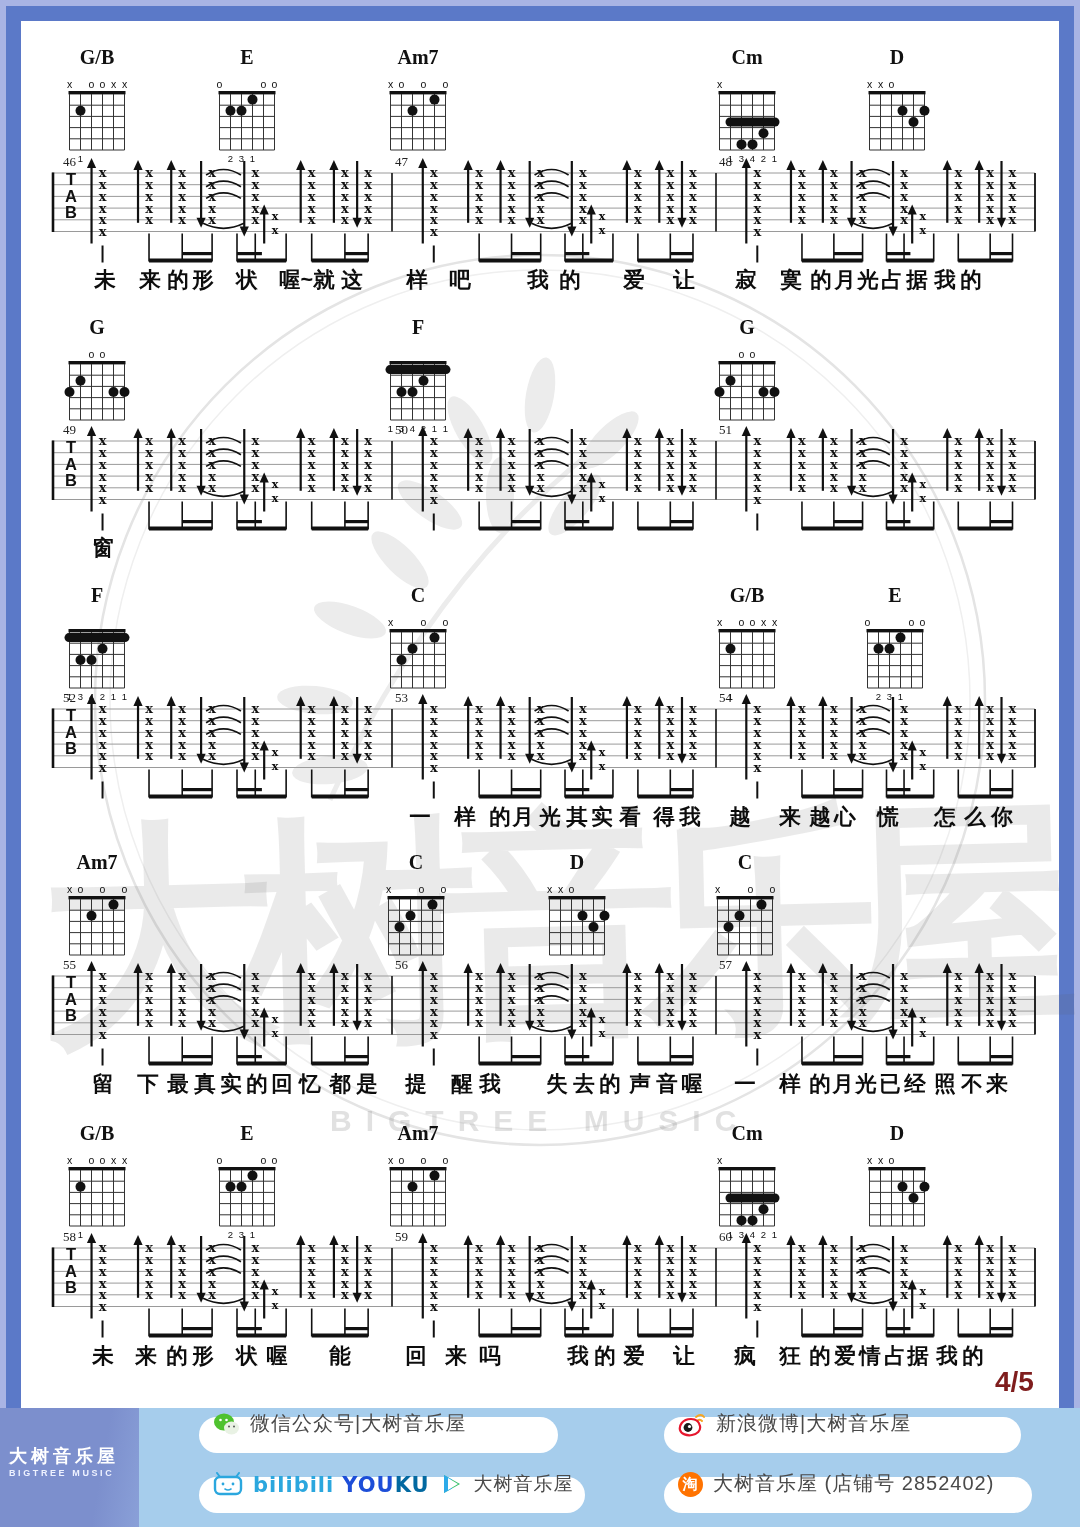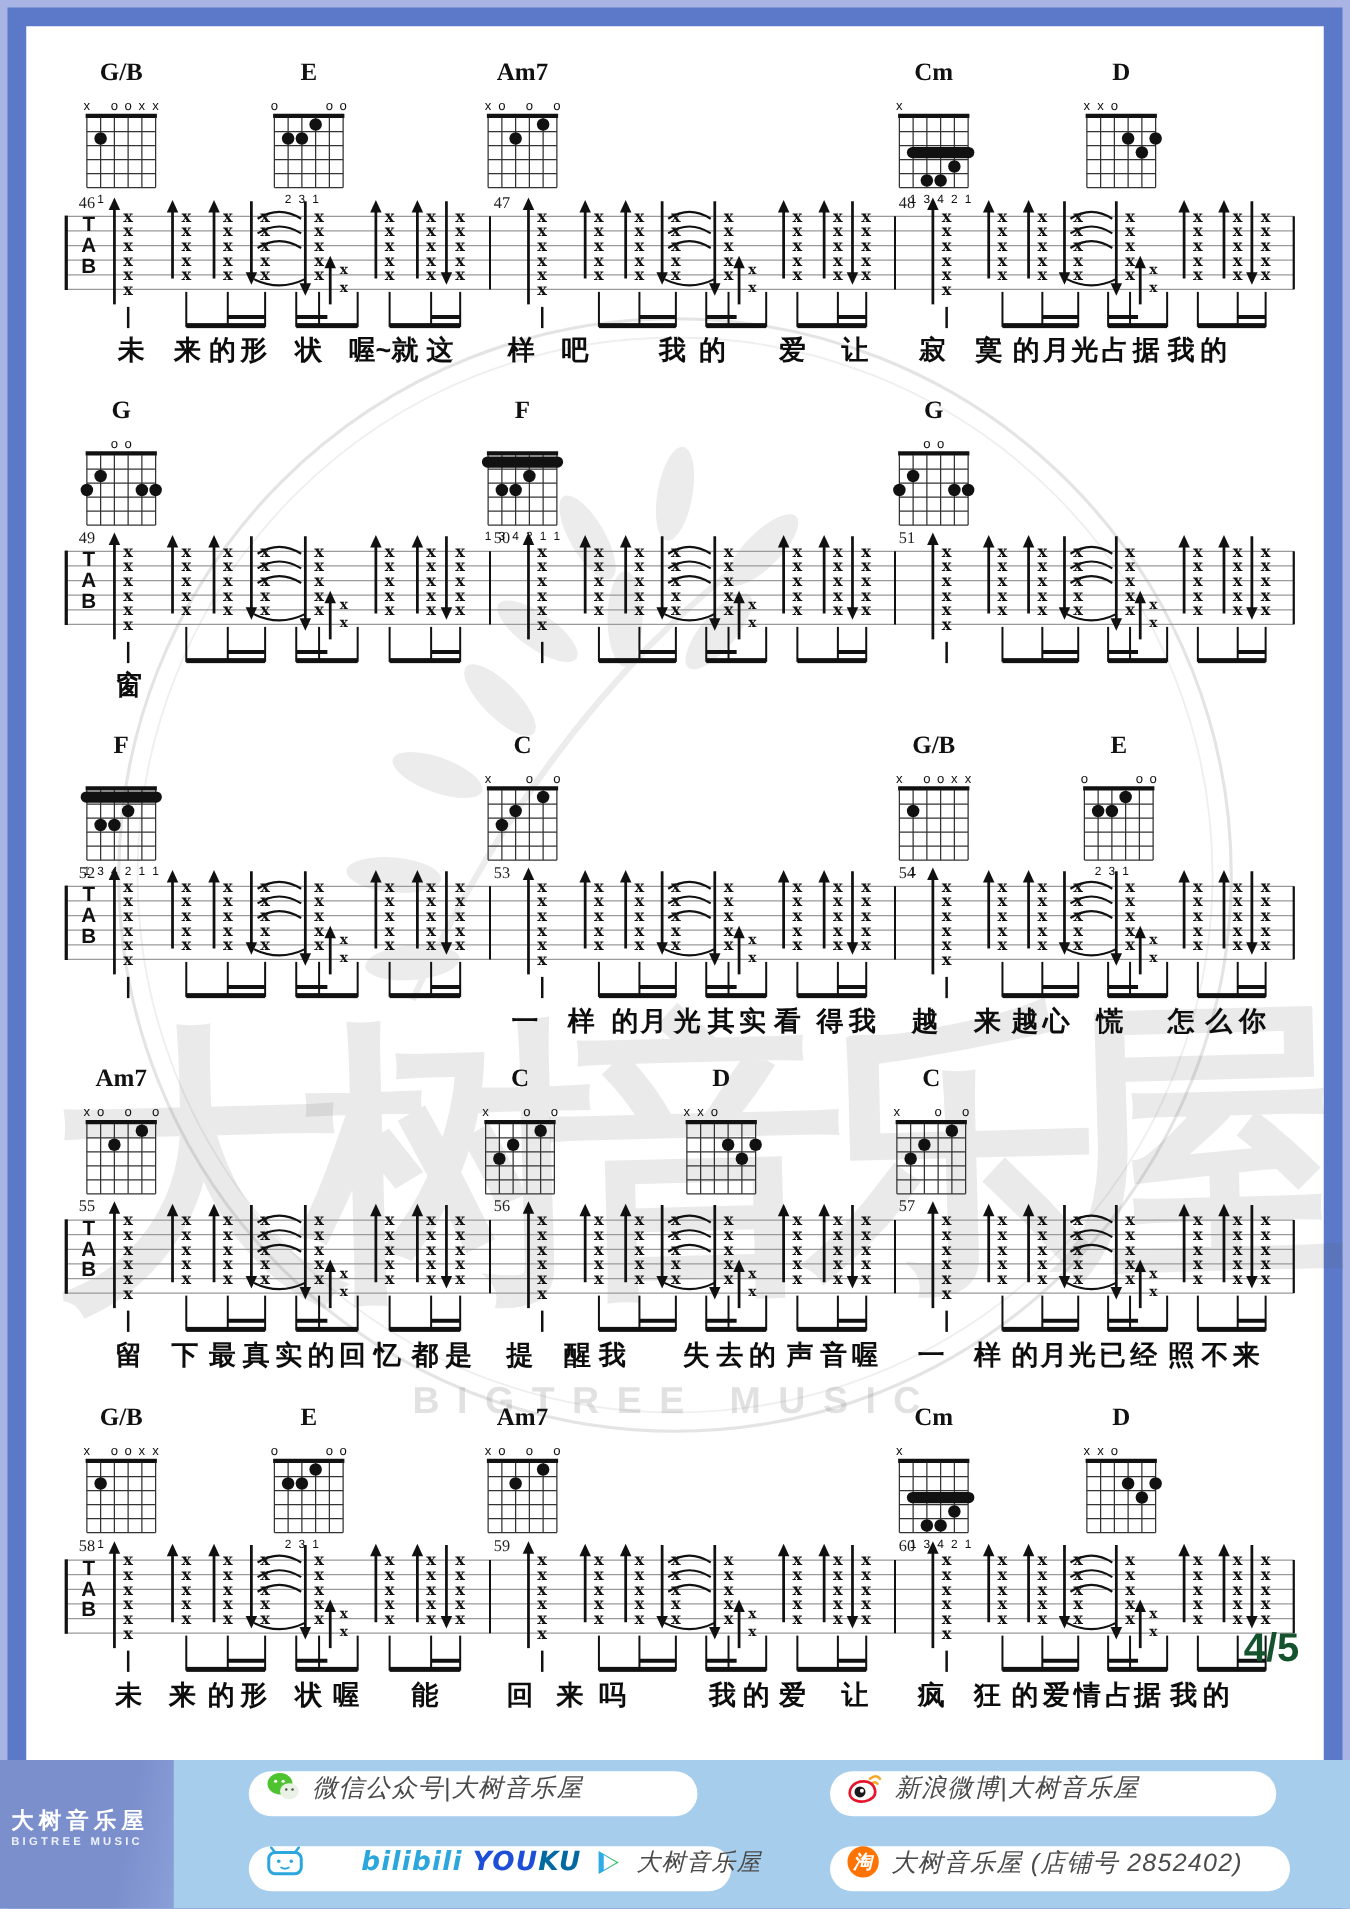--- a/index.html
+++ b/index.html
@@ -8,36 +8,36 @@
   #frame{position:absolute;left:6px;top:6px;width:1068px;height:1521px;background:#5b79c8;}
   #paper{position:absolute;left:21px;top:21px;width:1038px;height:1387px;background:#ffffff;}
   #wm{position:absolute;left:0;top:0;width:1080px;height:1408px;pointer-events:none;}
   #wm-text{position:absolute;left:0;top:770px;width:1080px;text-align:center;
            font-family:"DejaVu Serif","Liberation Serif",serif;font-weight:bold;
            font-size:238px;letter-spacing:-38px;color:rgba(90,90,90,0.13);white-space:nowrap;
            transform:rotate(-1.5deg);}
   #wm-sub{position:absolute;left:330px;top:1104px;font-size:30px;letter-spacing:14px;
           color:rgba(120,120,120,0.22);font-weight:bold;}
   #notation{position:absolute;left:0;top:0;}
-  #page-num{position:absolute;left:995px;top:1300px;font-size:32px;font-weight:600;color:#14532d;}
+  #page-num{position:absolute;left:995px;top:1366px;font-size:28px;font-weight:600;color:#7f1d1d;}
   
   #footer{position:absolute;left:0;top:1408px;width:1080px;height:119px;background:#a6cdec;}
   #brand{position:absolute;left:0;top:0;width:139px;height:119px;
          background:linear-gradient(100deg,#7c8fcd 70%,#8aa0d8 100%);color:#fff;}
   #brand .cn{position:absolute;left:9px;top:36px;font-size:18px;font-weight:bold;letter-spacing:4px;white-space:nowrap;}
   #brand .en{position:absolute;left:9px;top:60px;font-size:9px;font-weight:bold;letter-spacing:2.6px;color:#eef2ff;white-space:nowrap;}
-  .badge{position:absolute;background:#fff;border-radius:19px;display:flex;align-items:flex-start;
-         padding:0 14px;box-sizing:border-box;color:#4a4a4a;font-size:20px;letter-spacing:1px;
-         font-weight:500;white-space:nowrap;font-style:italic;}
+  .badge{position:absolute;background:#fff;border-radius:19px;display:flex;align-items:flex-end;
+         padding:16px 14px;box-sizing:border-box;color:#4a4a4a;font-size:20px;letter-spacing:1px;
+         font-weight:500;white-space:nowrap;}
   .badge .ic{display:inline-flex;margin-right:10px;flex:none;}
   #b1{left:199px;top:9px;width:359px;height:36px;}
   #b2{left:199px;top:69px;width:386px;height:36px;font-size:19px;}
   #b3{left:664px;top:9px;width:357px;height:36px;}
   #b4{left:664px;top:69px;width:368px;height:36px;}
-  .bili-word{color:#2ba7de;font-weight:bold;font-size:21px;margin-right:8px;font-family:"DejaVu Sans",sans-serif;margin-left:36px;}
+  .bili-word{color:#2ba7de;font-weight:bold;font-size:21px;margin-right:8px;font-family:"DejaVu Sans",sans-serif;}
   .youku-you{color:#1d4ed8;font-weight:800;font-size:21px;font-family:"DejaVu Sans",sans-serif;}
   .youku-ku{color:#0369a1;font-weight:800;font-size:21px;margin-right:8px;font-family:"DejaVu Sans",sans-serif;}
   .tao-ic{width:25px;height:25px;border-radius:50%;background:#ff7300;color:#fff;display:inline-flex;
           align-items:center;justify-content:center;font-size:15px;font-weight:bold;}
 </style>
 </head>
 <body>
 
 <div id="page">
   <div id="frame"></div>

